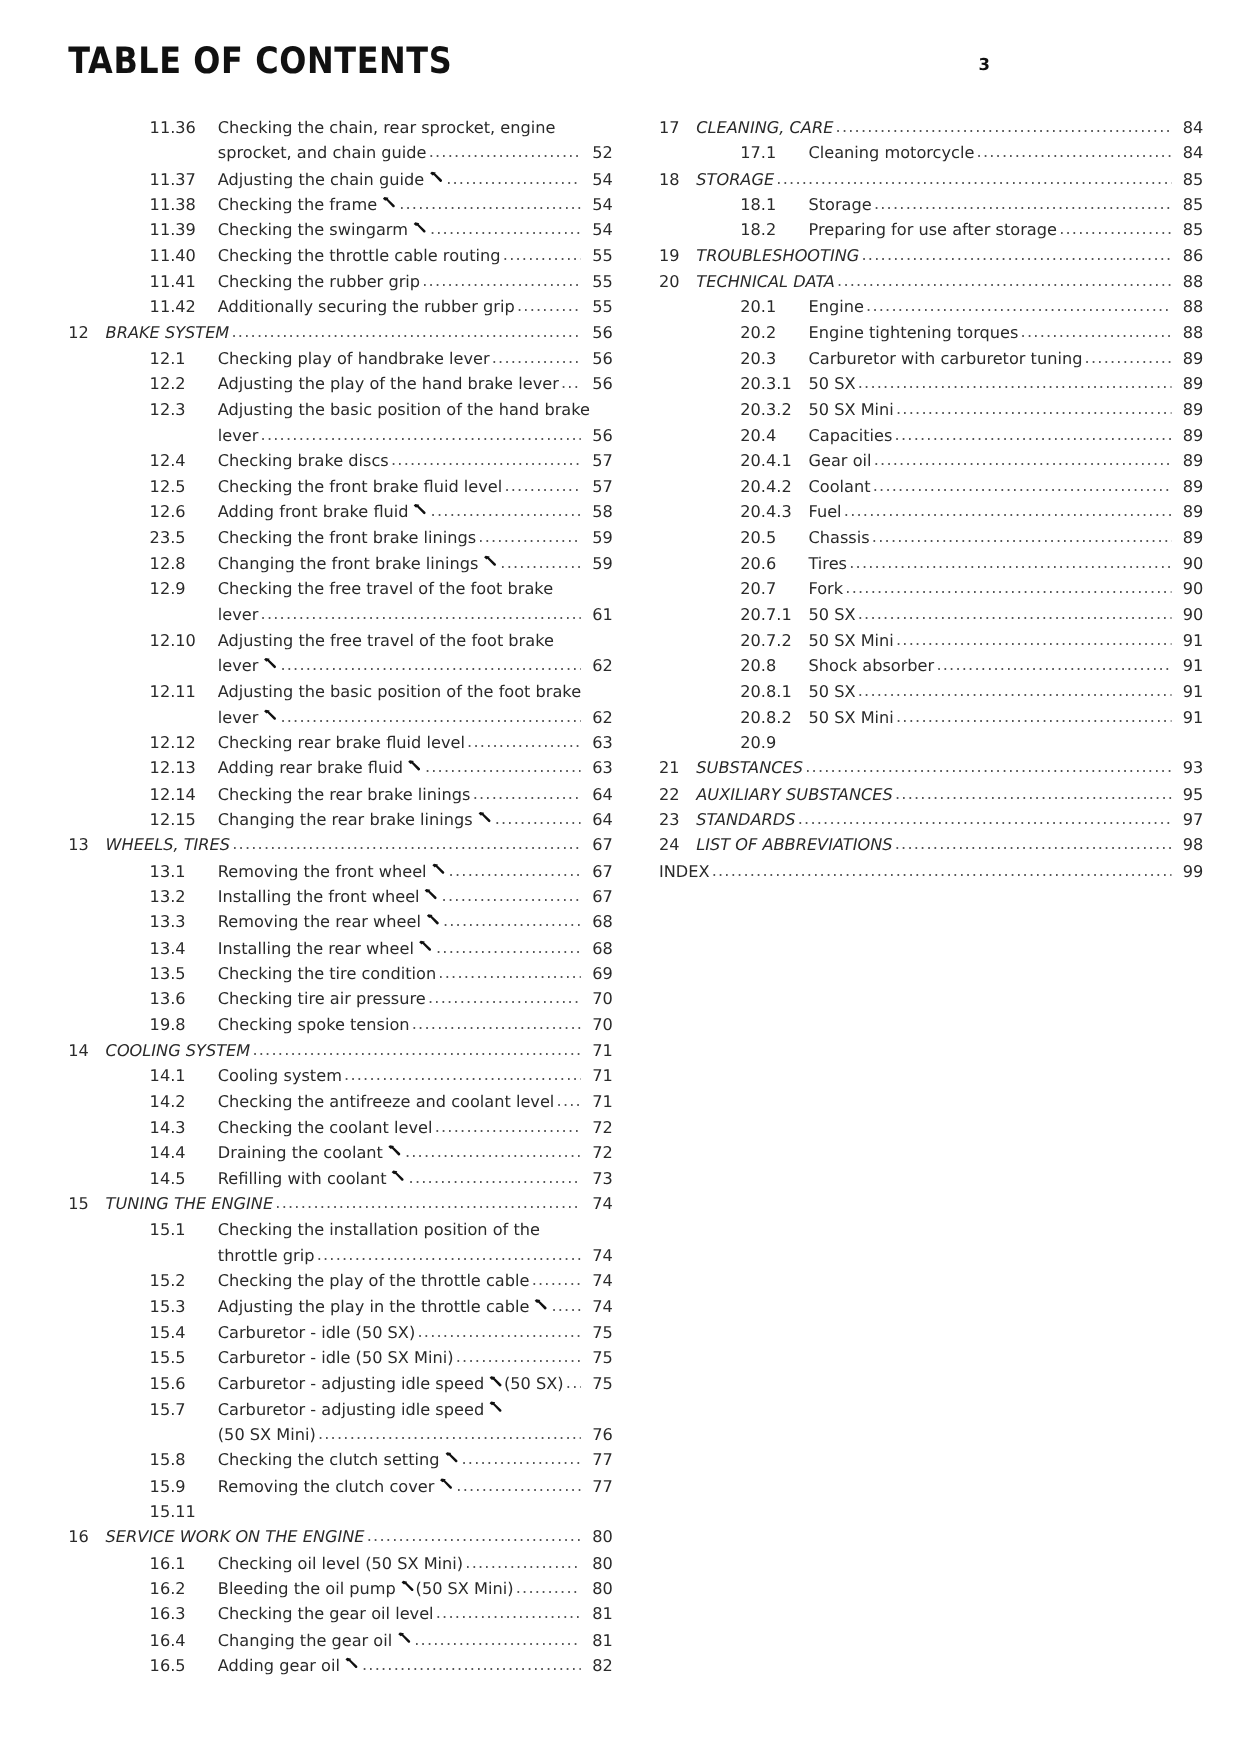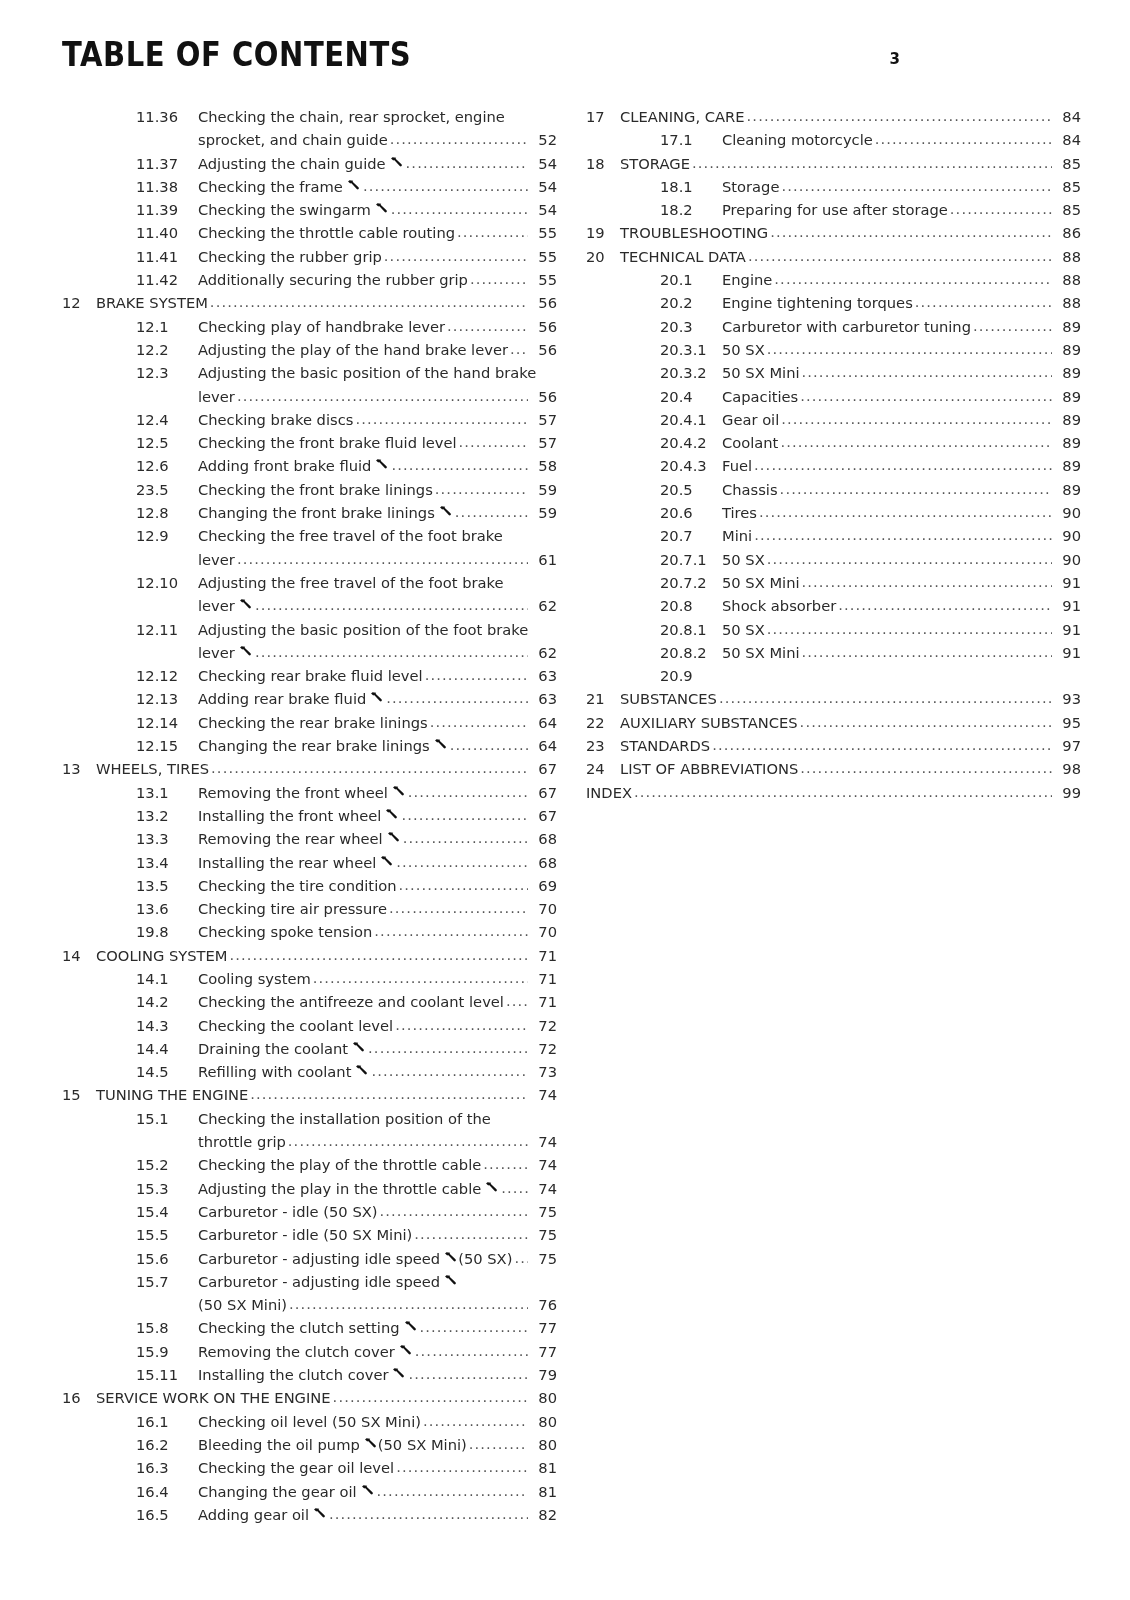--- a/index.html
+++ b/index.html
@@ -59,21 +59,21 @@
     left: 0;
     top: 105px;
     width: 1130px;
     display: flex;
   }
   .toc-column {
     width: 495px;
     flex: 0 0 495px;
   }
   .toc-column.left  { margin-left: 62px; }
-  .toc-column.right { margin-left: 29px; }
+  .toc-column.right { margin-left: 42px; }
 
   
   .toc-entry {
     display: flex;
     flex-direction: row;
     align-items: flex-start;
     font-size: 14.7px;
     line-height: 23.3px;
     color: #2a2a2a;
     white-space: nowrap;
@@ -122,21 +122,21 @@
   }
   .toc-page {
     flex: 0 0 auto;
     text-align: right;
     min-width: 24px;
     padding-left: 4px;
   }
 
   
   .lvl1 > .toc-num  { width: 34px; }
-  .lvl1 .toc-text   { text-transform: none; }
+  .lvl1 .toc-text   { text-transform: none; font-style: italic; }
   .lvl2 > .toc-num  { width: 34px; }
   .lvl2 .toc-body   { padding-left: 40px; }
   .lvl2 .toc-body > .toc-subnum { flex: 0 0 62px; }
   .lvl3 > .toc-num  { width: 34px; }
   .lvl3 .toc-body   { padding-left: 40px; }
   .lvl3 .toc-body > .toc-subnum { flex: 0 0 62px; }
 
   .toc-subnum {
     flex: 0 0 62px;
     white-space: nowrap;
@@ -905,32 +905,20 @@
                 <span class="toc-leader"></span>
                 <span class="toc-page">77</span>
               </span>
             </span>
           </span>
         </div>
         <div class="toc-entry lvl2">
           <span class="toc-num"></span>
           <span class="toc-body">
             <span class="toc-subnum">15.11</span>
-            <span class="toc-textwrap">
-              <span class="toc-line">
-                <span class="toc-text">Installing the clutch cover</span>
-                <span class="wrench-icon">
-                  <svg viewBox="0 0 16 16" width="13" height="13" aria-hidden="true">
-                    <path fill="#111111" d="M3.1 1.4 L1.3 3.2 L4.0 5.6 L5.0 4.9 L6.0 5.9 L12.0 12.2 C12.6 12.9 13.6 13.0 14.2 12.4 C14.8 11.8 14.8 10.8 14.1 10.2 L7.9 4.3 L6.9 3.3 L7.6 2.3 Z"></path>
-                  </svg>
-                </span>
-                <span class="toc-leader"></span>
-                <span class="toc-page">79</span>
-              </span>
-            </span>
           </span>
         </div>
         <div class="toc-entry lvl1">
           <span class="toc-num">16</span>
           <span class="toc-body">
             <span class="toc-textwrap">
               <span class="toc-line">
                 <span class="toc-text">SERVICE WORK ON THE ENGINE</span>
                 <span class="toc-leader"></span>
                 <span class="toc-page">80</span>
@@ -1250,21 +1238,21 @@
               </span>
             </span>
           </span>
         </div>
         <div class="toc-entry lvl2">
           <span class="toc-num"></span>
           <span class="toc-body">
             <span class="toc-subnum">20.7</span>
             <span class="toc-textwrap">
               <span class="toc-line">
-                <span class="toc-text">Mini</span>
+                <span class="toc-text">Fork</span>
                 <span class="toc-leader"></span>
                 <span class="toc-page">90</span>
               </span>
             </span>
           </span>
         </div>
         <div class="toc-entry lvl3">
           <span class="toc-num"></span>
           <span class="toc-body">
             <span class="toc-subnum deep">20.7.1</span>

